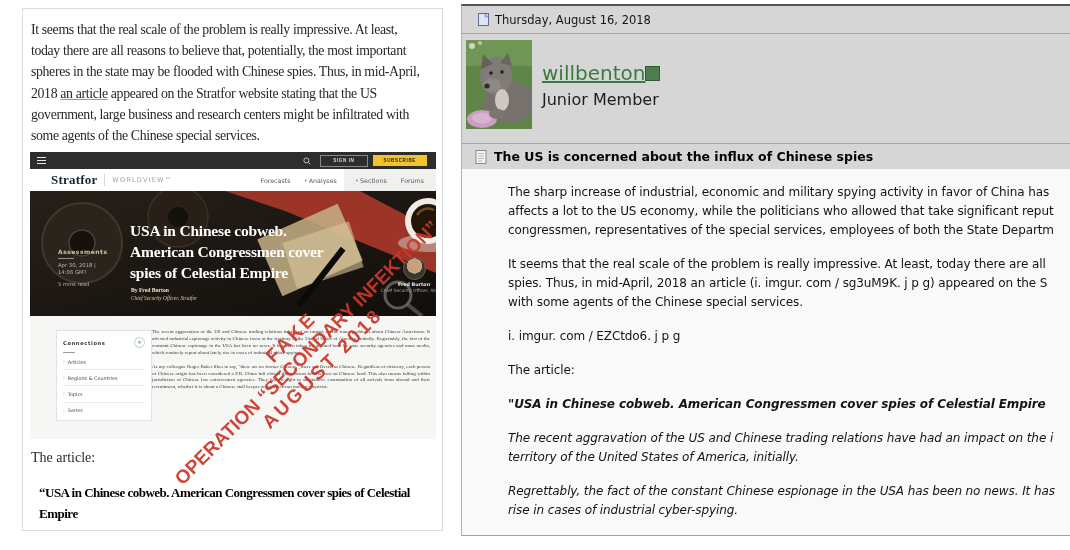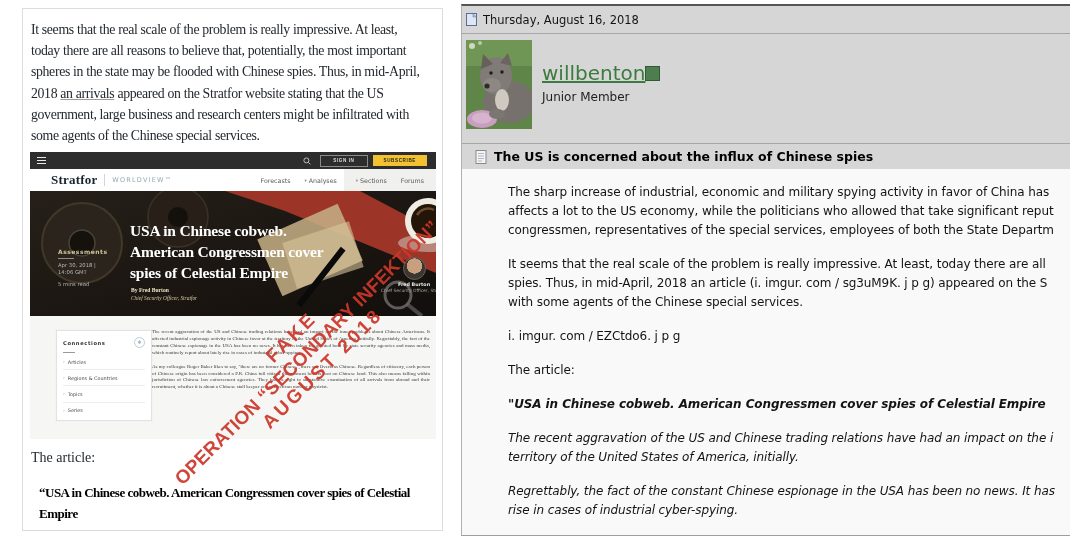--- a/index.html
+++ b/index.html
@@ -83,48 +83,48 @@
   .article-label{position:absolute;left:8px;top:441px;font-family:"Liberation Serif",serif;
     font-size:14px;color:#24292e;}
   .article-quote{position:absolute;left:16px;top:473px;font-family:"Liberation Serif",serif;
     font-weight:bold;font-size:13px;line-height:21px;letter-spacing:-0.5px;color:#000000;}
   .article-quote .ln{white-space:nowrap;overflow:hidden;width:408px;}
 
   
   .panel-right{position:absolute;left:461px;top:4px;width:609px;height:532px;background:#d6d6d6;
     border-top:2px solid #555;border-left:1px solid #b0b0b0;border-bottom:1px solid #9f9f9f;
     overflow:hidden;box-sizing:border-box;}
-  .date-row{height:27px;display:flex;align-items:center;gap:6px;padding-left:4px;
+  .date-row{height:27px;display:flex;align-items:center;gap:6px;padding-left:16px;
     border-bottom:1px solid #a6a6a6;}
   .date-text{font-size:11.5px;color:#141414;}
   .user-block{position:relative;height:109px;}
   .avatar{position:absolute;left:4px;top:6px;width:66px;height:89px;cursor:pointer;}
   .username-row{position:absolute;left:80px;top:27px;display:flex;align-items:center;}
   .username{font-size:20px;color:#3c7a3e;text-decoration:underline;cursor:pointer;}
   .online-square{width:13px;height:13px;background:#4e7e50;border:1px solid #2f5b31;}
-  .user-role{position:absolute;left:80px;top:56px;font-size:12px;color:#1d1d1d;}
+  .user-role{position:absolute;left:80px;top:56px;font-size:16px;color:#1d1d1d;}
   .title-row{height:25px;border-top:1px solid #a6a6a6;display:flex;align-items:center;gap:7px;
     padding-left:13px;}
   .post-title{font-size:12.5px;font-weight:bold;color:#000;}
   .post-body{background:#f9f9f9;height:360px;overflow:hidden;padding:12px 0 0 6px;}
   .post-body p{margin:0 0 15px 0;}
   .post-body .bl{white-space:nowrap;font-size:12px;line-height:15px;color:#141414;letter-spacing:-0.1px;margin-left:40px;}
   .it{font-style:italic;}
   .bd{font-weight:bold;}
 </style>
 </head>
 <body>
 
 <div class="panel-left">
 
   <div class="intro">
     <div class="ln">It seems that the real scale of the problem is really impressive. At least,</div>
     <div class="ln">today there are all reasons to believe that, potentially, the most important</div>
     <div class="ln">spheres in the state may be flooded with Chinese spies. Thus, in mid-April,</div>
-    <div class="ln"><span>2018 </span><span class="lnk">an arrivals</span><span> appeared on the Stratfor website stating that the US</span></div>
+    <div class="ln"><span>2018 </span><span class="lnk">an article</span><span> appeared on the Stratfor website stating that the US</span></div>
     <div class="ln">government, large business and research centers might be infiltrated with</div>
     <div class="ln">some agents of the Chinese special services.</div>
   </div>
 
   <div class="shot">
     <div class="shot-topbar">
       <div class="burger">
           <i></i>
           <i></i>
           <i></i>

